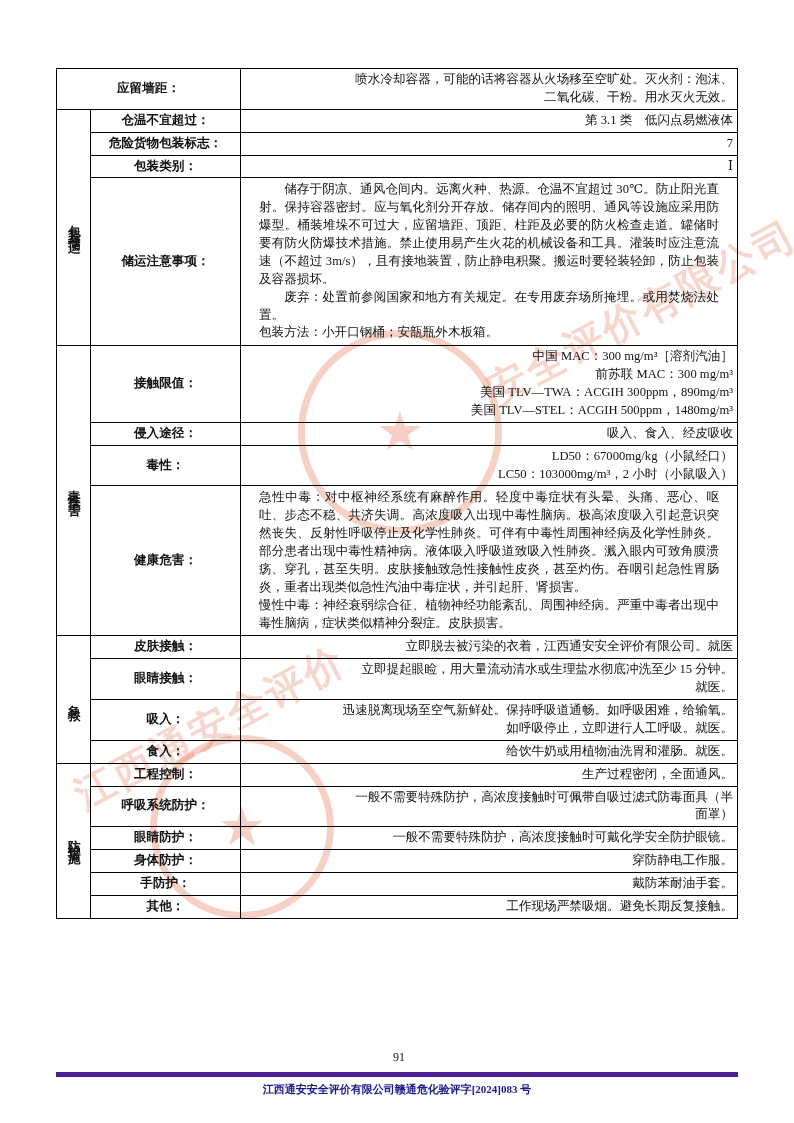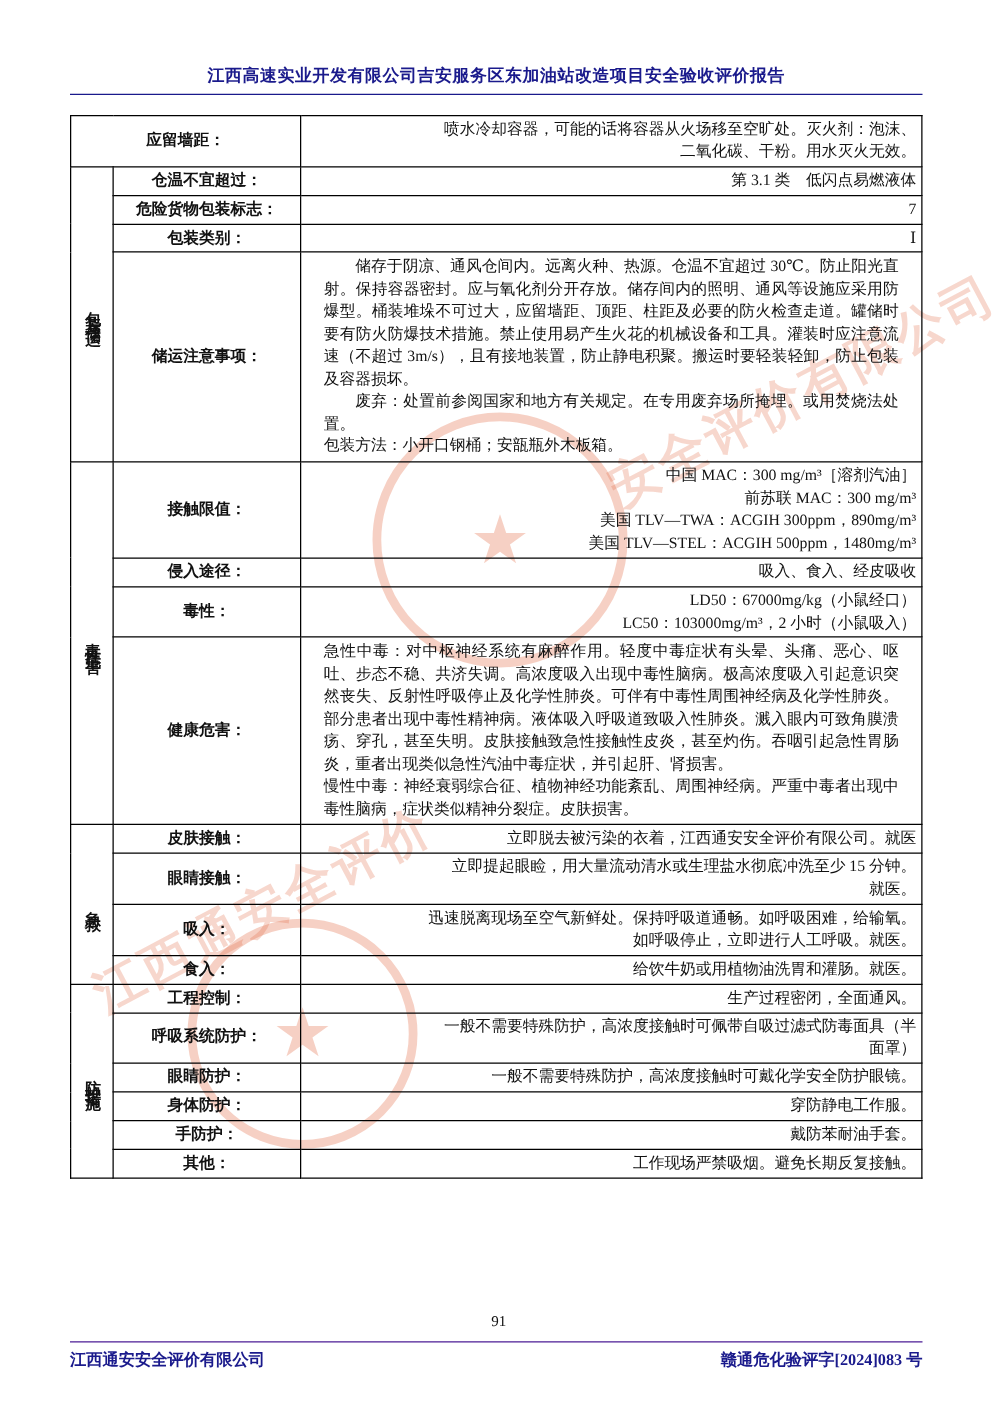--- a/index.html
+++ b/index.html
@@ -137,25 +137,25 @@
     bottom: 58px;
     text-align: center;
     font-size: 12px;
     z-index: 2;
   }
   .doc-footer {
     position: absolute;
     left: 56px;
     right: 56px;
     bottom: 26px;
-    border-top: 1px solid #4c1d95;
+    border-top: 5px solid #4c1d95;
     padding-top: 5px;
     display: flex;
-    justify-content: space-between;
-    font-size: 13px;
+    justify-content: center;
+    font-size: 11px;
     font-weight: bold;
     color: #1a1a8c;
     z-index: 2;
   }
 </style>
 </head>
 <body>
 
 <div class="page">
 
@@ -163,21 +163,20 @@
     <div class="wm-ring wm-ring-1">
       <span class="wm-star">★</span>
     </div>
     <div class="wm-ring wm-ring-2">
       <span class="wm-star">★</span>
     </div>
     <div class="wm-rot wm-rot-1">江西通安全评价</div>
     <div class="wm-rot wm-rot-2">安全评价有限公司</div>
   </div>
 
-  <div class="doc-header">江西高速实业开发有限公司吉安服务区东加油站改造项目安全验收评价报告</div>
 
   <table class="main">
     <colgroup>
       <col class="col-cat">
       <col class="col-lbl">
       <col>
     </colgroup>
     <tbody>
 
       <tr>

